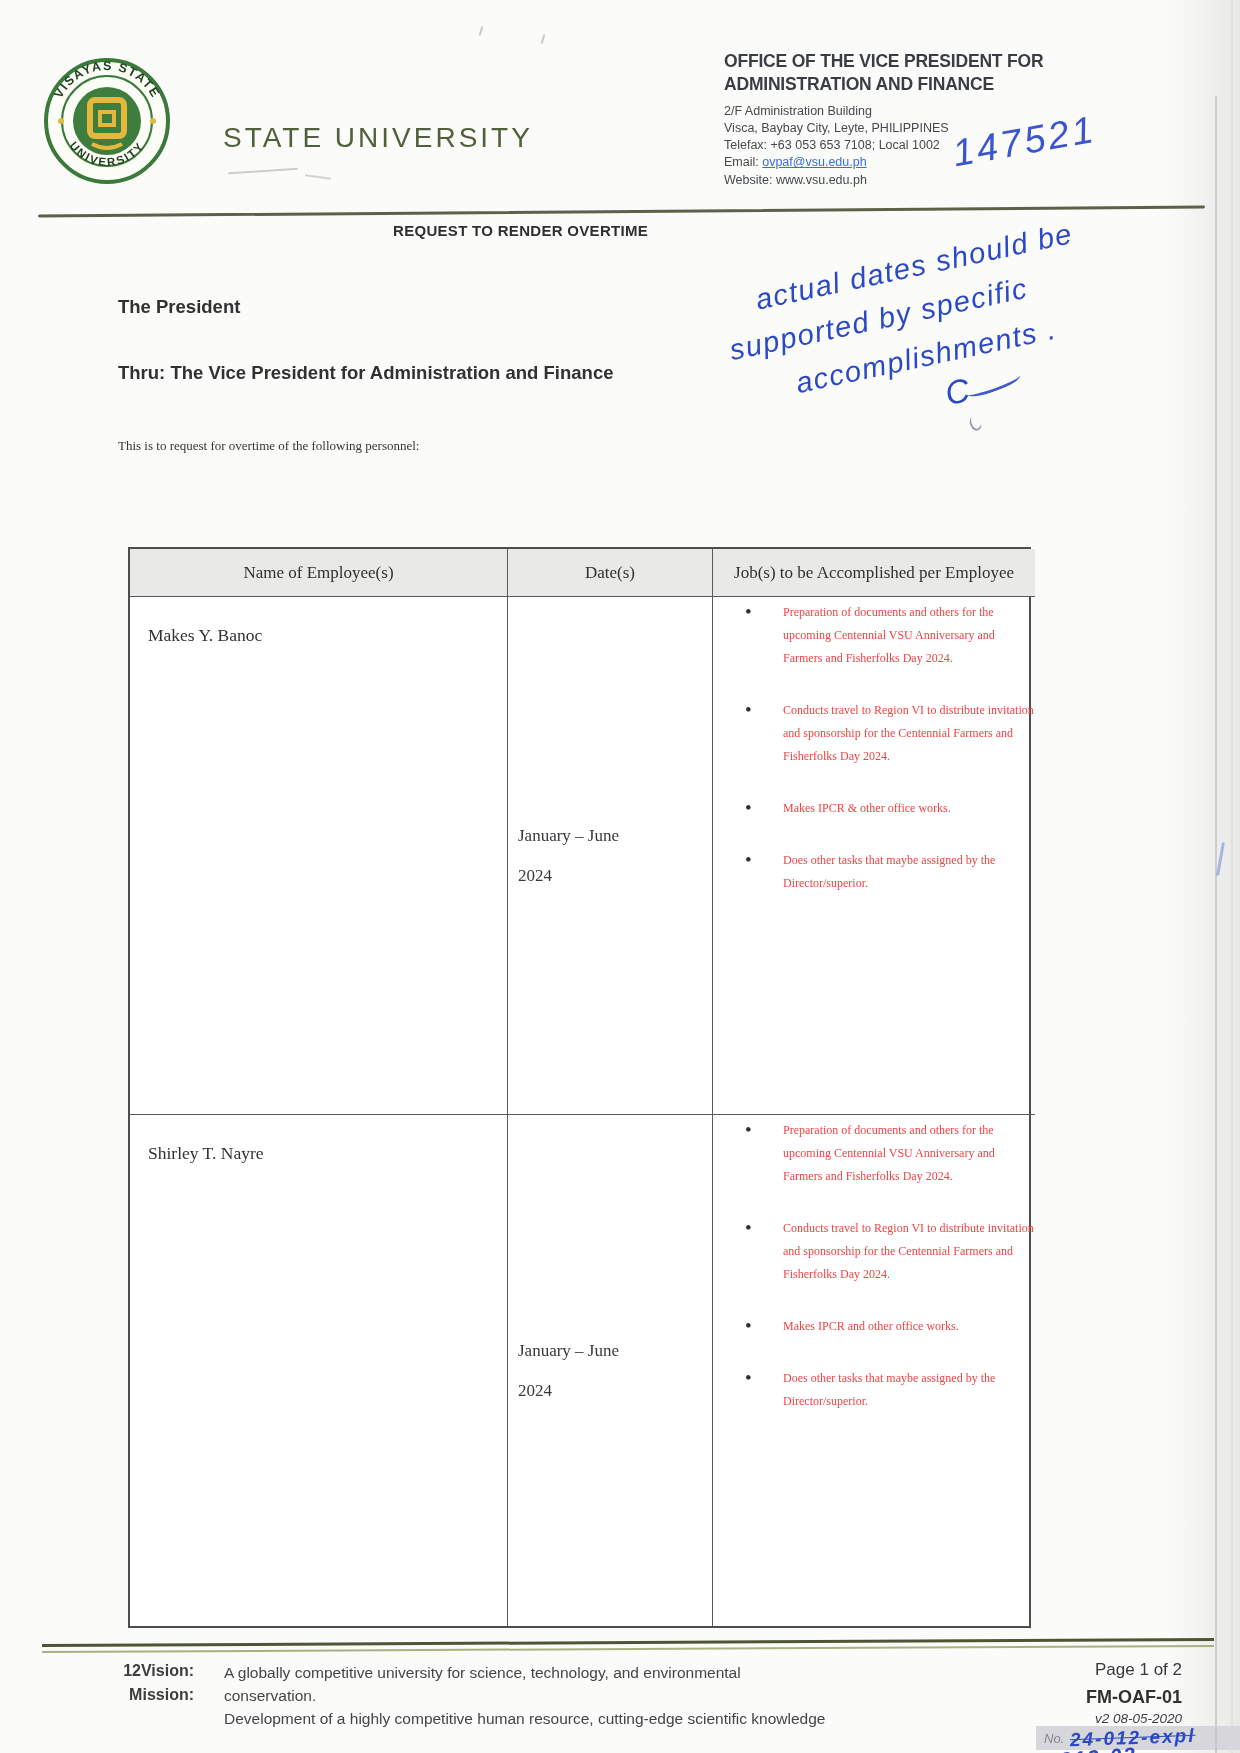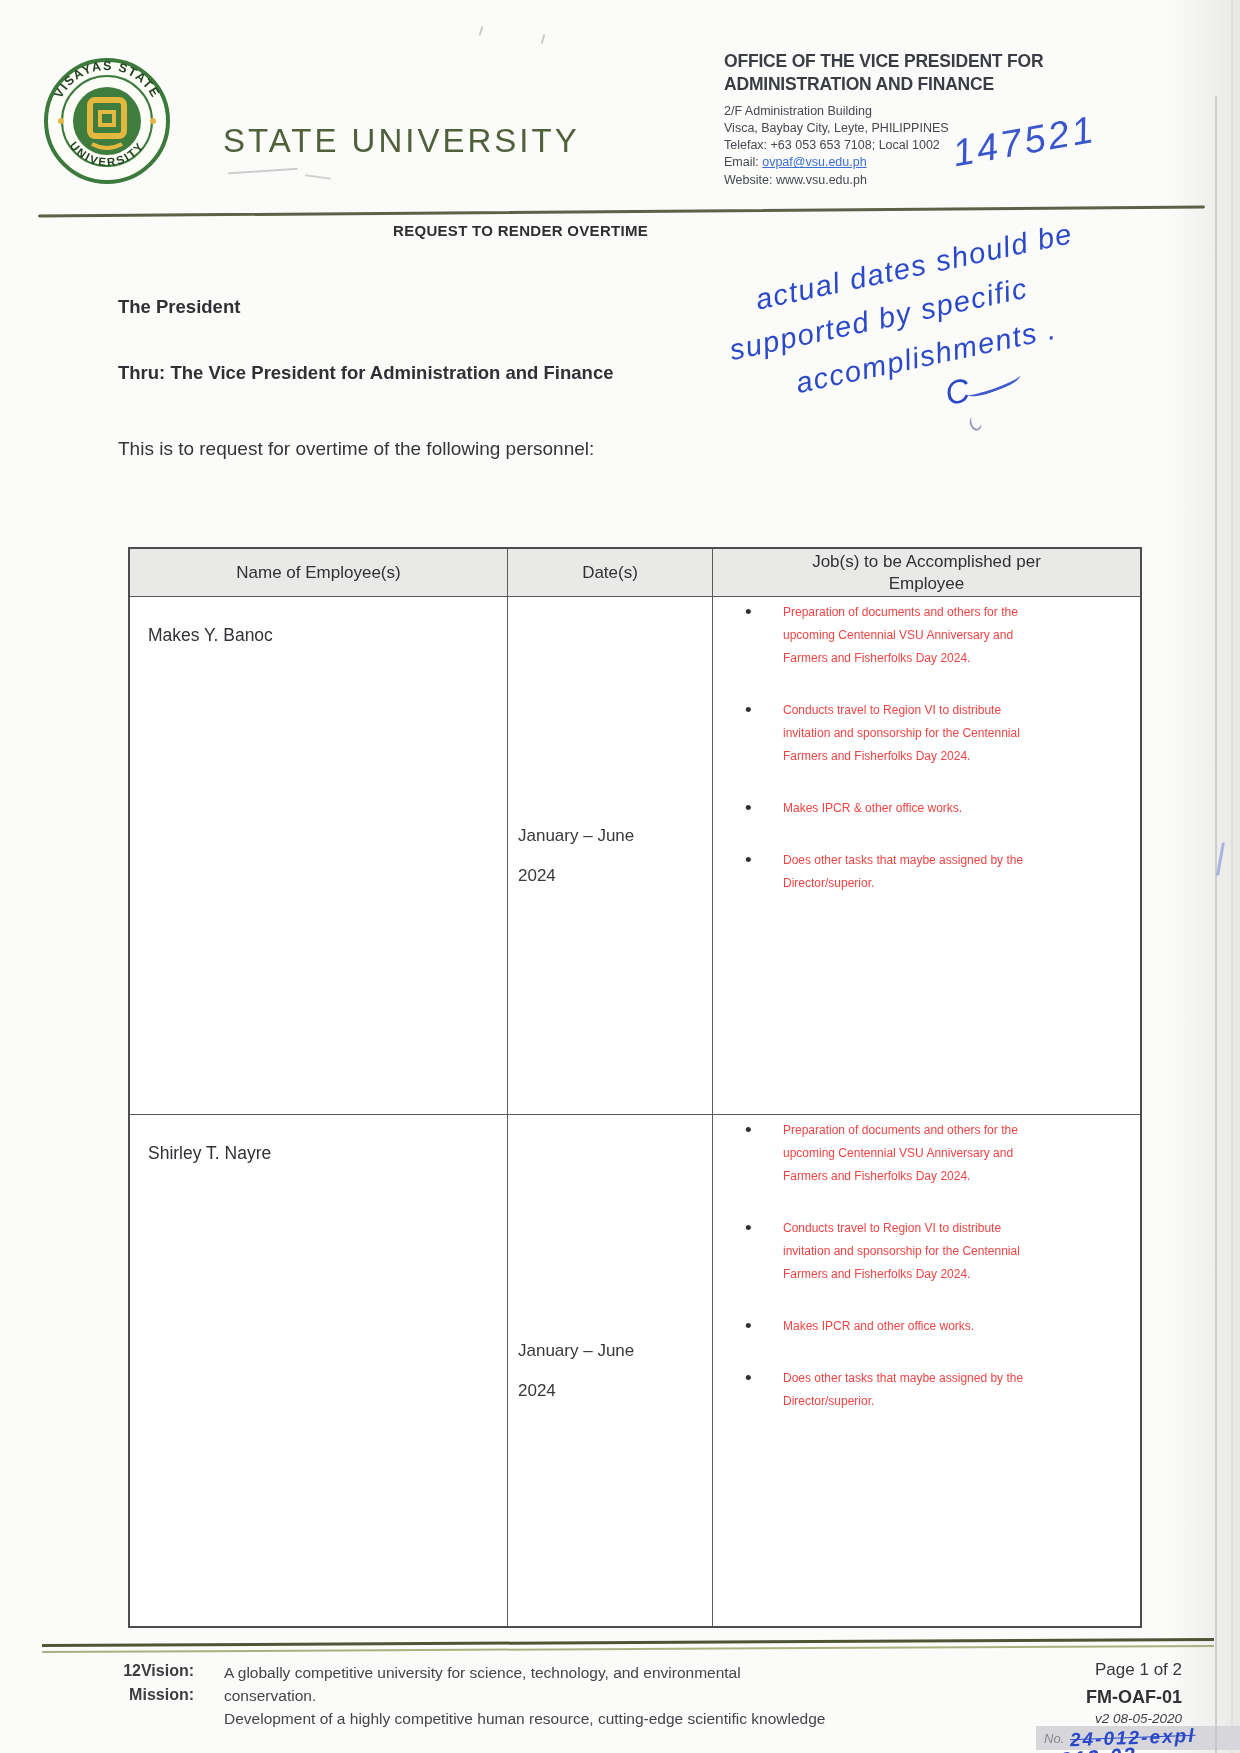--- a/index.html
+++ b/index.html
@@ -5,53 +5,54 @@
   html,body{margin:0;padding:0;background:#e9e9e7;}
   .page{
     position:relative; width:1240px; height:1753px; margin:0 auto;
     background:linear-gradient(90deg,#fbfbfa 0%,#fbfbfa 94%,#f2f2f0 97%,#e8e8e6 100%);
     font-family:"Liberation Sans", sans-serif; color:#333; overflow:hidden;
   }
   .abs{position:absolute;}
 
   
   .wordmark{font-size:67px; line-height:1; color:#4c5a34; letter-spacing:1px;}
-  .wordmark-sub{font-size:33px; color:#50603a; letter-spacing:3px;}
+  .wordmark-sub{font-size:28px; color:#50603a; letter-spacing:3px;}
   .logo-scribble{width:70px;height:2px;background:#b9b9b9;transform:rotate(-4deg);opacity:.7;border-radius:2px;}
   .logo-scribble2{width:26px;height:2px;background:#c2c2c2;transform:rotate(8deg);opacity:.7;}
 
   .office-block{width:380px;margin-left:12px;}
   .office-title{font-size:17.5px; font-weight:bold; color:#3a3e44; line-height:1.3; letter-spacing:-.2px;}
   .office-details{margin-top:7px; font-size:12.5px; color:#45494f; line-height:1.38;}
   .office-details .lnk{color:#3b6fd4; text-decoration:underline;}
 
   .hw{color:#2a49c9; font-style:italic;}
   .hw-number{font-size:38px; letter-spacing:3px; transform:rotate(-10deg); opacity:.92;}
 
   .top-rule{width:1167px; height:3px; background:#5c6148; transform:rotate(-0.45deg); border-radius:2px;}
 
   
   .doc-title{font-size:15px; font-weight:bold; color:#2e2f31; letter-spacing:.3px;}
   .line-bold{font-size:18.5px; font-weight:bold; color:#2f3134;}
-  .intro{font-size:19px; color:#333639;}
+  .intro{font-size:13px; color:#333639;font-family:Liberation Serif, serif;}
 
   .hw-note{width:390px; transform:rotate(-12deg); transform-origin:left top; line-height:1;}
   .hw-note div{font-size:29px; letter-spacing:1.5px; white-space:nowrap;}
   .hw-l1{margin-left:42px;}
   .hw-l2{margin-left:6px; margin-top:15px;}
   .hw-l3{margin-left:64px; margin-top:17px;}
   .hw-flourish{margin-left:208px; margin-top:10px; font-size:33px !important;}
   .swash{display:inline-block; width:56px; height:10px; border-bottom:3px solid #2a49c9;
          border-radius:0 0 100% 100%; transform:rotate(-8deg); margin-left:-4px; vertical-align:4px; opacity:.9;}
 
   
   .ot-table{
-    width:1014px; height:1081px; border:2px solid #4d4d4d; box-sizing:border-box;
+    width:903px; height:1081px; border:2px solid #4d4d4d; box-sizing:border-box;
     display:grid; grid-template-columns:378px 205px 1fr; grid-template-rows:48px 518px 1fr;
     background:#fff;
+    font-family:Liberation Serif, serif;
   }
   .cell{box-sizing:border-box;}
   .b-r{border-right:1px solid #5a5a5a;}
   .b-b{border-bottom:1px solid #5a5a5a;}
   .th{background:#e9e9e8; display:flex; align-items:center; justify-content:center;
       font-size:17px; color:#2f3134; text-align:center; line-height:1.25;}
   .th .wrapcap{display:block; max-width:300px;}
   .cell-name{padding:28px 0 0 18px; font-size:17.5px; color:#303236;}
   .cell-date{display:flex; flex-direction:column; justify-content:center; padding-left:10px;
              font-size:17px; line-height:40px; color:#37393c;}

